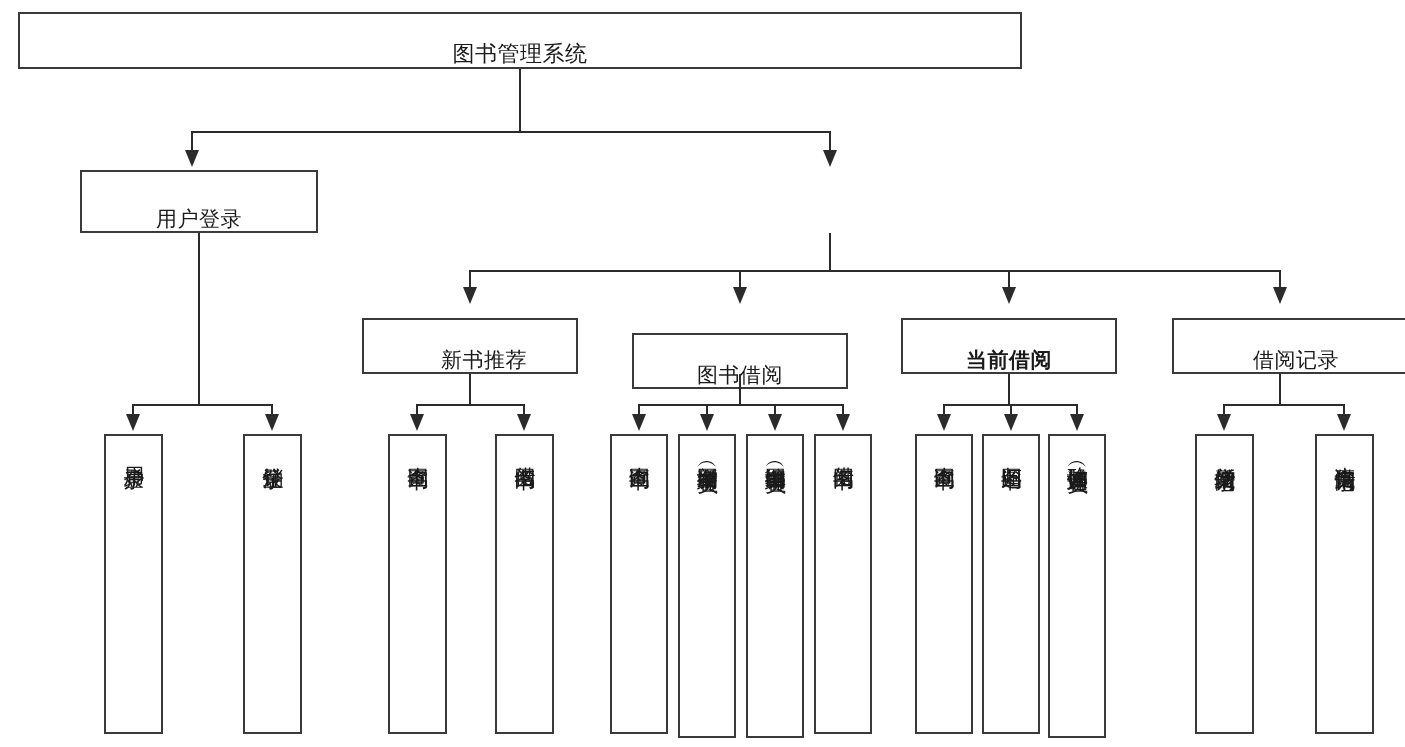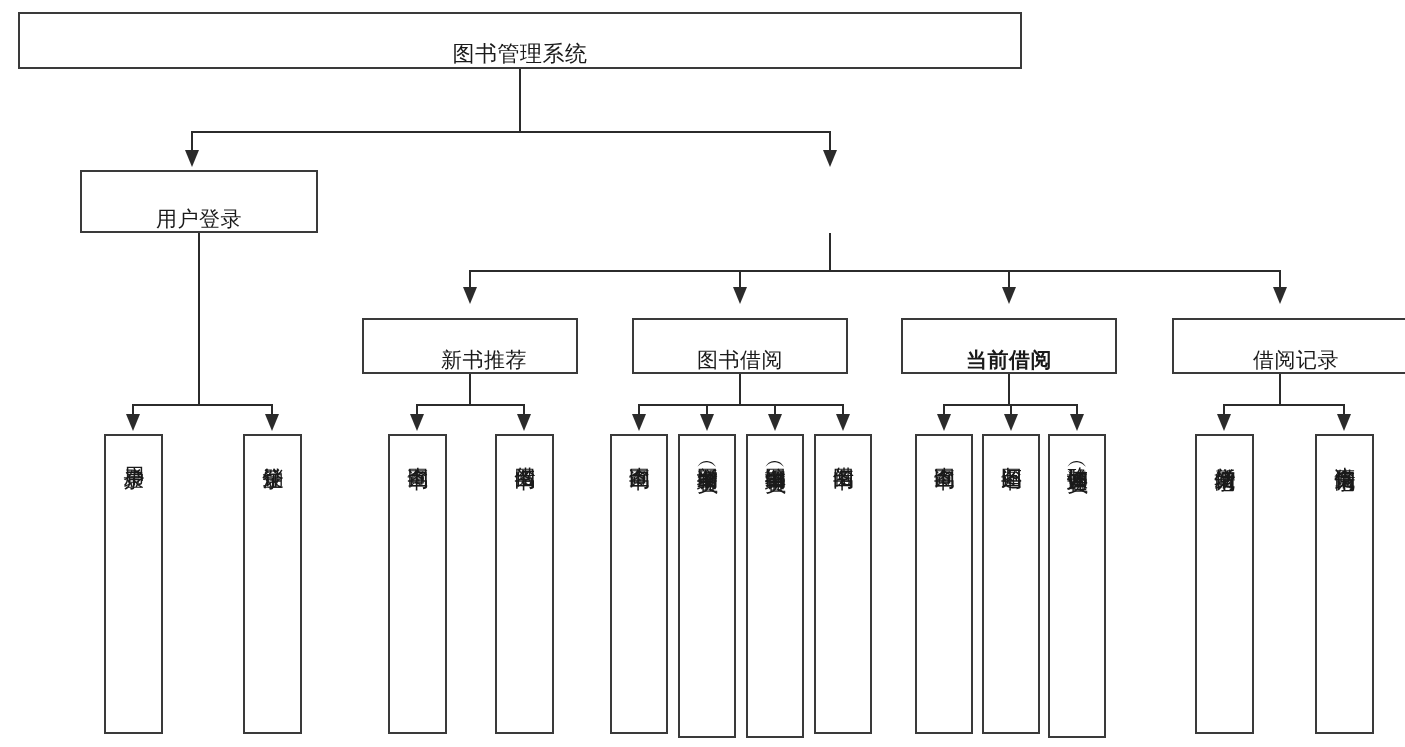--- a/index.html
+++ b/index.html
@@ -126,21 +126,21 @@
   <div class="edge v" style="left:1008px; top:270px; width:2px; height:20px;"></div>
   <div class="arrow" style="left:1002px; top:287px;"></div>
 
   <div class="edge v" style="left:1279px; top:270px; width:2px; height:20px;"></div>
   <div class="arrow" style="left:1273px; top:287px;"></div>
 
   <div class="node horiz" style="left:362px; top:318px; width:216px; height:56px;padding-left:28px;">
     <span>新书推荐</span>
   </div>
 
-  <div class="node horiz" style="left:632px; top:318px; width:216px; height:56px;">
+  <div class="node horiz" style="left:632px; top:333px; width:216px; height:56px;">
     <span>图书借阅</span>
   </div>
 
   <div class="node horiz" style="left:901px; top:318px; width:216px; height:56px;font-weight:bold;">
     <span>当前借阅</span>
   </div>
 
   <div class="node horiz" style="left:1172px; top:318px; width:248px; height:56px;">
     <span>借阅记录</span>
   </div>

